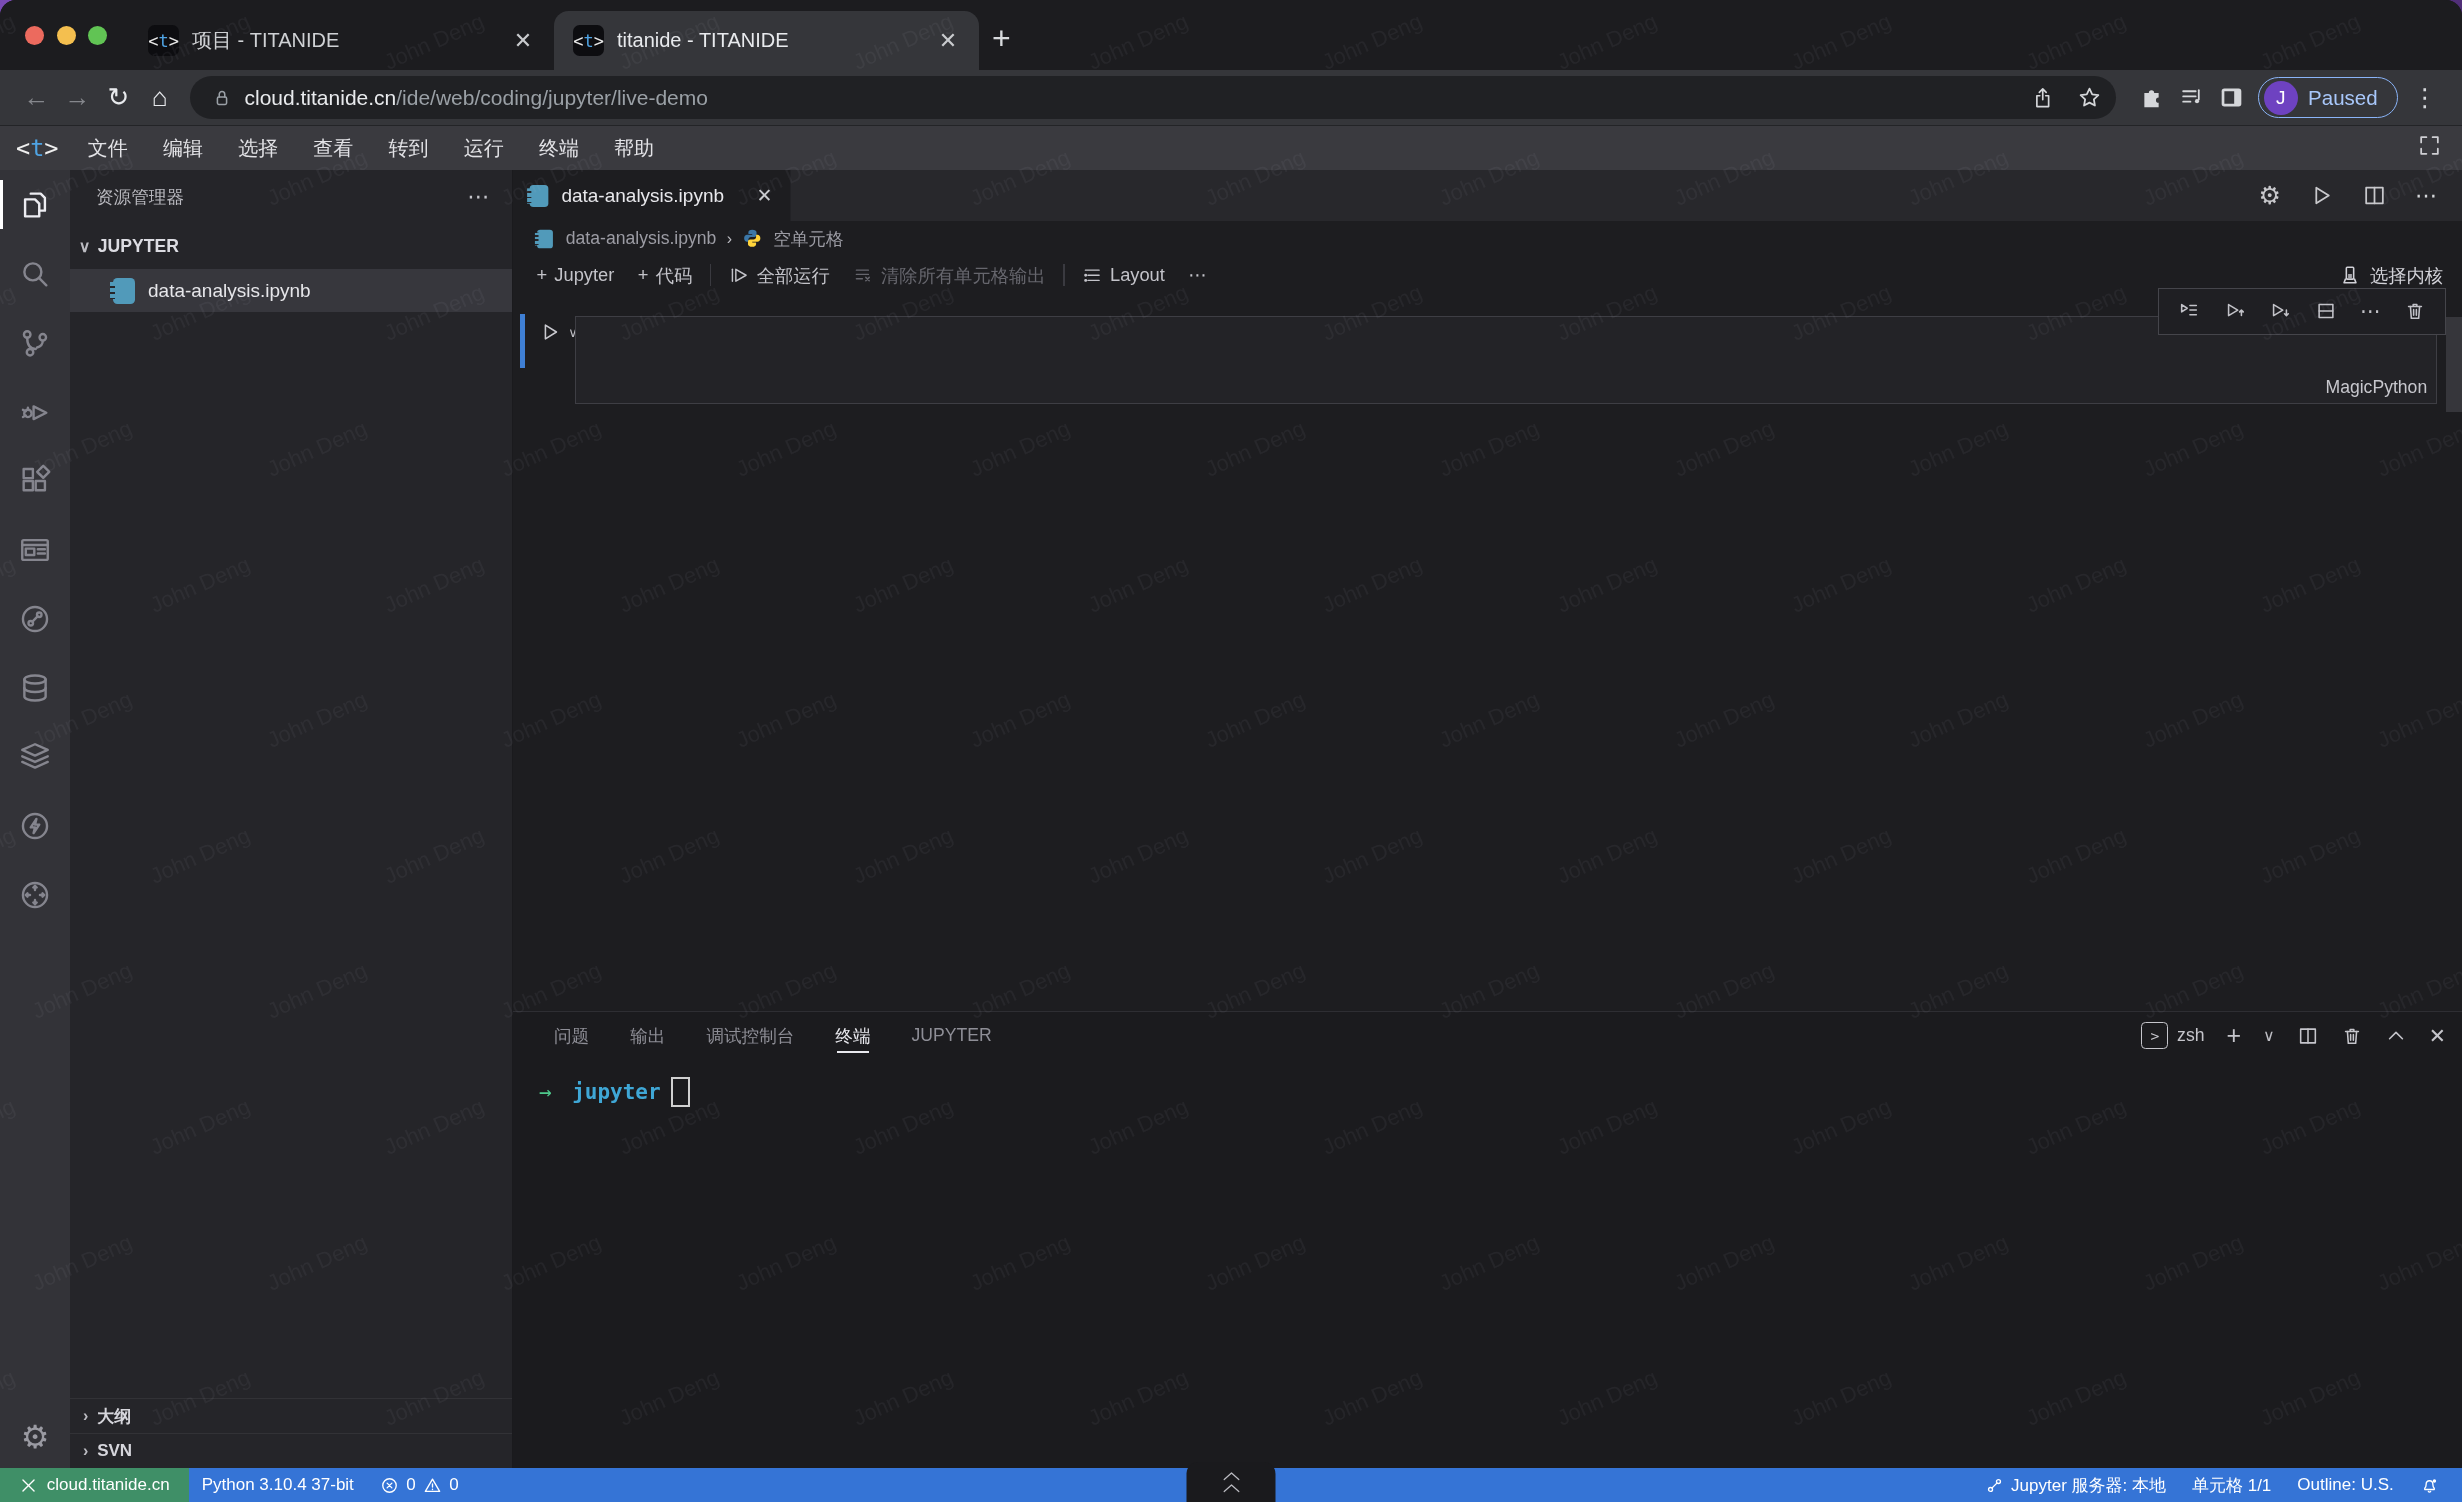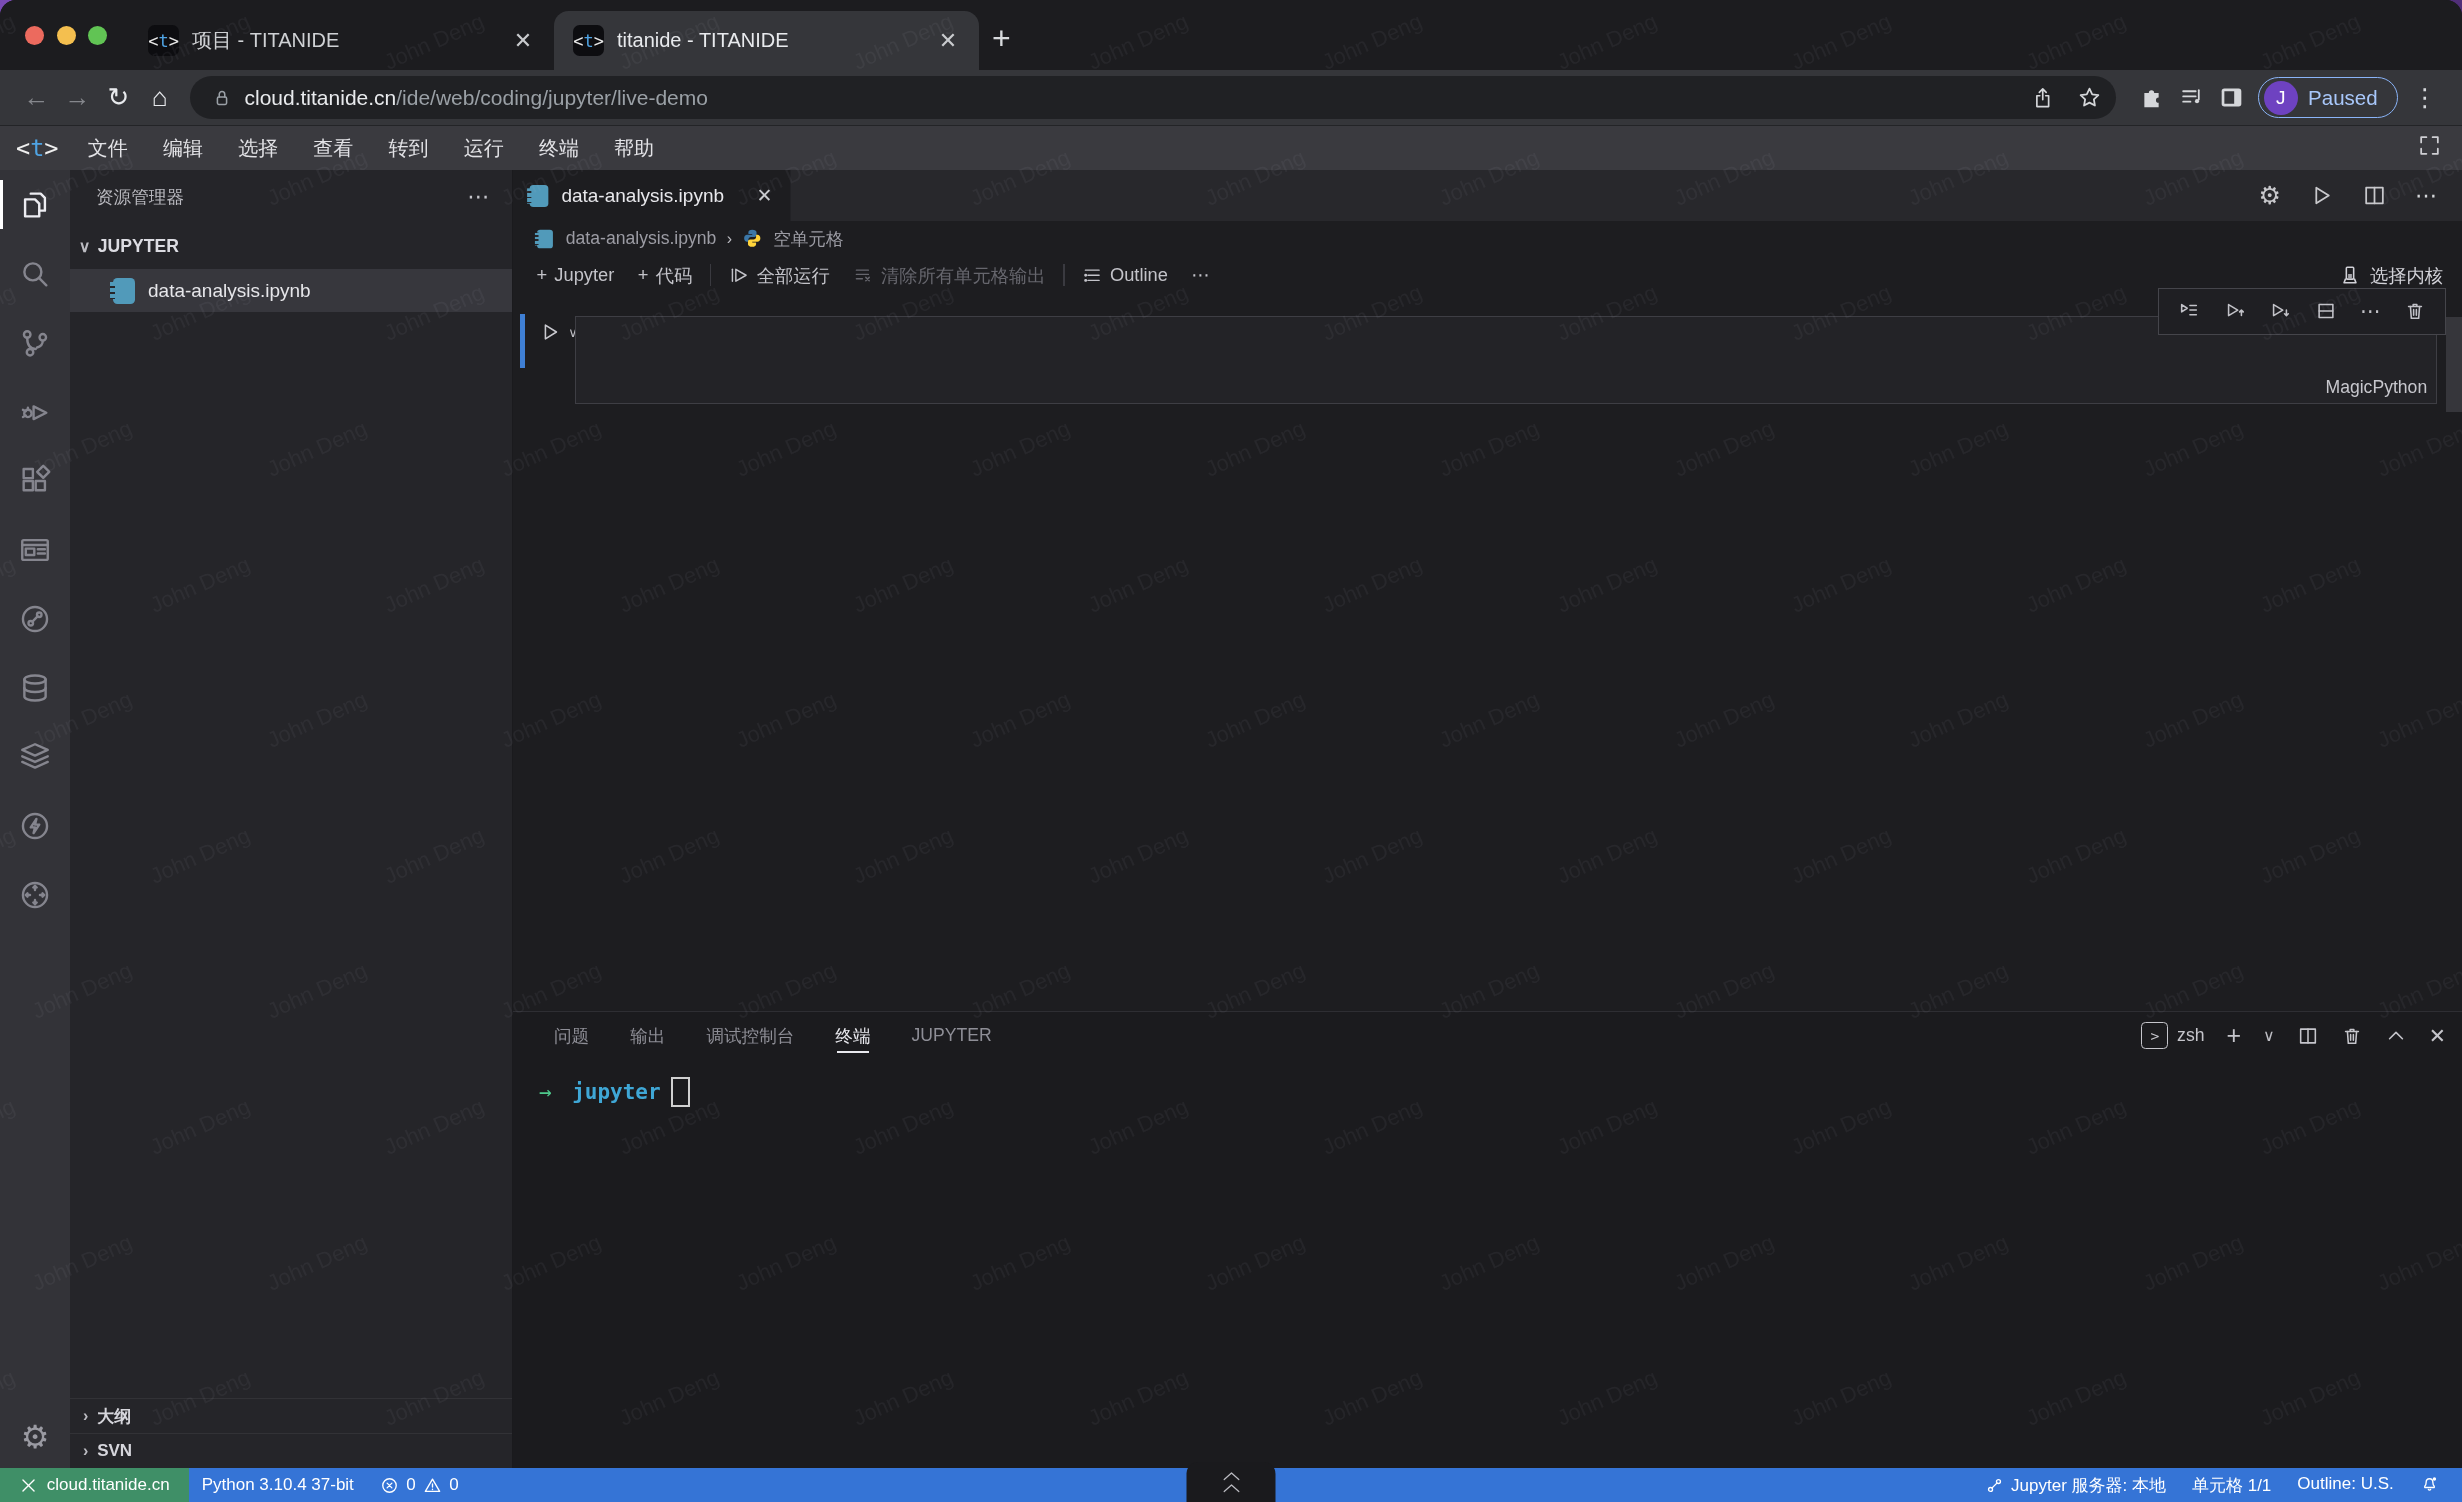--- a/index.html
+++ b/index.html
@@ -112,21 +112,21 @@
            font-size:14.7px;font-family:"DejaVu Sans Mono",monospace;}
   .term{padding:17.6px 0 0 26px;font-family:"DejaVu Sans Mono",monospace;font-size:21px;display:flex;align-items:center;}
   .parrow{color:#4ec98c;margin-right:20.5px;}
   .pcmd{color:#3fa7d6;font-weight:bold;}
   .cursor{display:inline-block;width:14.7px;height:26px;border:2.2px solid #d0d0d0;margin-left:10.3px;}
 
   
   .statusbar{position:absolute;left:0;right:0;bottom:0;height:34px;background:#3574d6;display:flex;align-items:center;color:#fff;font-size:17px;}
   .st-remote{height:100%;background:#3f8f67;display:flex;align-items:center;padding:0 19px;gap:8.8px;box-sizing:border-box;}
   .st-item{display:flex;align-items:center;gap:7.3px;padding:0 13px;height:100%;}
-  .st-right{margin-left:auto;display:flex;align-items:flex-start;padding-right:10.3px;}
+  .st-right{margin-left:auto;display:flex;align-items:center;padding-right:10.3px;}
   .statusbar svg{width:19px;height:19px;}
 
   .chevpill{position:absolute;left:50%;transform:translateX(-50%);bottom:0;width:89px;height:40px;background:#1a1a1d;
             border-radius:11.7px 11.7px 0 0;display:flex;flex-direction:column;align-items:center;justify-content:center;z-index:6;color:#b9b9bf;}
   .chevpill svg{width:22px;height:11.7px;display:block;}
 
   
   #wm{position:absolute;inset:0;pointer-events:none;z-index:50;overflow:hidden;}
   #wm span{position:absolute;font-size:22px;color:rgba(215,221,232,0.055);transform:rotate(-24deg);white-space:nowrap;}
 
@@ -393,21 +393,21 @@
           </svg>
         <span>清除所有单元格输出</span>
       </span>
       <span class="vsep"></span>
       <span class="nbt">
         <svg class="ic" viewBox="0 0 24 24">
             <path d="M4 6 h16 M7 12 h13 M7 18 h13"></path>
             <circle cx="4.3" cy="12" r=".9" fill="currentColor"></circle>
             <circle cx="4.3" cy="18" r=".9" fill="currentColor"></circle>
           </svg>
-        <span>Outline</span>
+        <span>Layout</span>
       </span>
       <span class="nbt">⋯</span>
       <span class="kernel">
         <svg class="ic" viewBox="0 0 24 24">
             <rect x="8" y="3.5" width="8" height="13" rx="1"></rect>
             <path d="M10.5 12 h3 M10.5 14.2 h3"></path>
             <path d="M7 16.5 L5.5 20.5 h13 L17 16.5"></path>
           </svg>
         <span>选择内核</span>
       </span>

